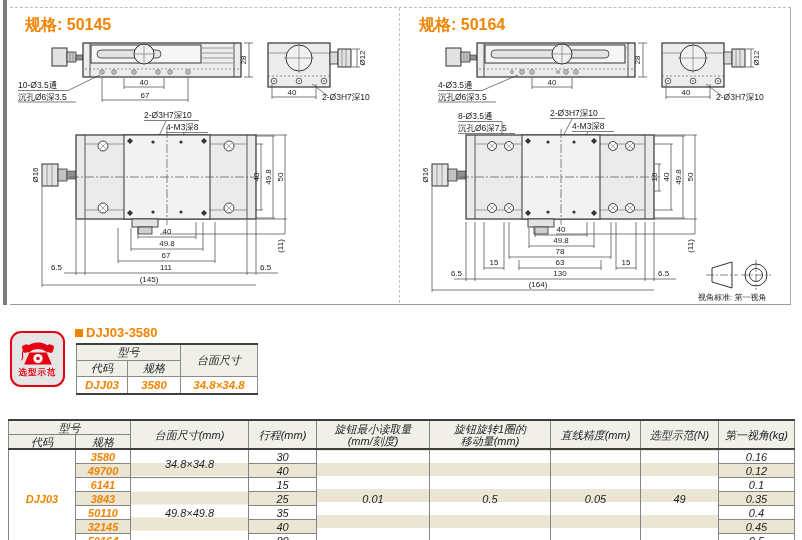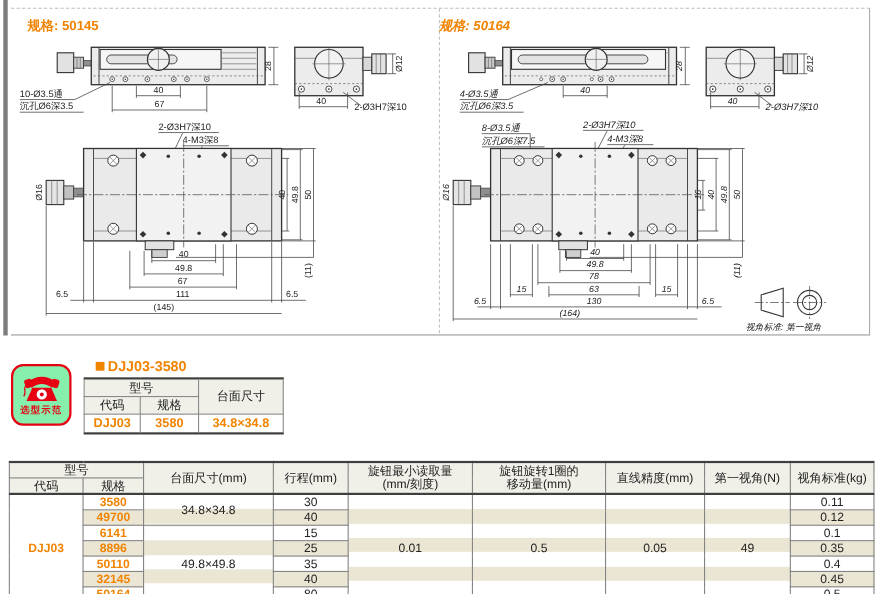--- a/index.html
+++ b/index.html
@@ -5,36 +5,36 @@
   html,body{margin:0;padding:0;background:#fff;}
   .sheet{position:relative;width:802px;height:540px;background:#fff;overflow:hidden;
          font-family:"Liberation Sans","DejaVu Sans",sans-serif;color:#1a1a1a;}
   
   .draw-region{position:absolute;left:0;top:0;width:802px;height:306px;}
   .left-bar{position:absolute;left:3px;top:0;width:4px;height:305px;background:#7d7d7d;}
   .frame{position:absolute;left:10px;top:7px;width:780px;height:296px;
          border-top:1px dashed #bdbdbd;border-right:1px solid #ababab;border-bottom:1px solid #9a9a9a;}
   .mid-divider{position:absolute;left:399px;top:8px;height:295px;border-left:1px dashed #c3c3c3;}
   .panel{position:absolute;top:8px;width:389px;height:295px;}
-  .spec-label{position:absolute;left:15px;top:7px;font-size:12px;font-weight:bold;color:#f08300;}
+  .spec-label{position:absolute;left:15px;top:7px;font-size:16px;font-weight:bold;color:#f08300;}
   .panel svg{position:absolute;left:6px;top:24px;}
   .panel svg text{font-family:"Liberation Sans","DejaVu Sans",sans-serif;font-size:8px;fill:#222;}
   .panel svg .rot{font-size:8px;}
   .panel svg .note{font-size:8.5px;}
   .ol{stroke:#333;}
   .dim{stroke:#444;stroke-width:0.7;}
   .thin{stroke:#666;stroke-width:0.6;}
   
   .badge{position:absolute;left:10px;top:331px;width:55px;height:56px;border:2.5px solid #e60012;
-         border-radius:11px;background:#86efac;box-sizing:border-box;display:flex;flex-direction:column;
+         border-radius:11px;background:#e5e5e5;box-sizing:border-box;display:flex;flex-direction:column;
          align-items:center;justify-content:center;gap:1px;}
   .badge-text{font-size:8.5px;font-weight:bold;color:#e60012;letter-spacing:1px;white-space:nowrap;}
-  .example-title{position:absolute;left:75px;top:325px;font-size:13px;font-weight:bold;color:#f08300;margin-left:12px;}
+  .example-title{position:absolute;left:75px;top:325px;font-size:13px;font-weight:bold;color:#f08300;}
   .example-title .bullet{display:inline-block;width:8px;height:8px;background:#f08300;margin-right:3px;}
-  table{border-collapse:collapse;}
+  table{border-collapse:collapse;font-style:italic;}
   .mini-table{position:absolute;left:76px;top:343px;width:181px;table-layout:fixed;
               font-size:11px;text-align:center;}
   .mini-table th,.mini-table td{border:1px solid #8a8a8a;padding:0;font-weight:normal;}
   .mini-table thead th{background:#f0efe8;height:13px;}
   .mini-table .top{border-top:2px solid #3f3f3f;}
   .mini-table .bot{border-bottom:2px solid #3f3f3f;}
   .mini-table td{height:16px;color:#f08300;font-weight:bold;font-size:11.5px;background:#fff;}
   
   .spec-table{position:absolute;left:8px;top:419px;width:786px;table-layout:fixed;
               font-size:11px;text-align:center;}
@@ -229,21 +229,21 @@
           <line x1="48" y1="241" x2="69" y2="241" class="dim"></line>
           <text x="244" y="238" text-anchor="start">6.5</text>
           <line x1="231" y1="241" x2="262" y2="241" class="dim"></line>
           <line x1="26" y1="155" x2="26" y2="255" class="dim"></line>
           <line x1="26" y1="253" x2="240" y2="253" class="dim"></line>
           <text x="133" y="250" text-anchor="middle">(145)</text>
         </g>
       </svg>
     </section>
 
-    <section class="panel" style="left:384px;font-style:italic;">
+    <section class="panel" style="left:404px;">
       <div class="spec-label">规格: 50164</div>
       <svg width="382" height="270" viewBox="0 0 382 270">
 
         <g>
           <rect x="36" y="16" width="15" height="18" fill="#e2e2e2" class="ol" stroke-width="1"></rect>
           <rect x="51" y="20" width="9" height="10" fill="#c9c9c9" class="ol" stroke-width="0.8"></rect>
           <line x1="54" y1="20" x2="54" y2="30" class="thin"></line>
             <line x1="57" y1="20" x2="57" y2="30" class="thin"></line>
           <rect x="60" y="23" width="7" height="5" fill="#8f8f8f" class="ol" stroke-width="0.6"></rect>
           <rect x="67" y="11" width="158" height="34" fill="#ececec" class="ol" stroke-width="1.2"></rect>
@@ -508,53 +508,53 @@
         <th rowspan="2">行程(mm)</th>
         <th rowspan="2">
           <div>旋钮最小读取量</div>
           <div>(mm/刻度)</div>
         </th>
         <th rowspan="2">
           <div>旋钮旋转1圈的</div>
           <div>移动量(mm)</div>
         </th>
         <th rowspan="2">直线精度(mm)</th>
-        <th rowspan="2">第一视角(N)</th>
-        <th rowspan="2">视角标准(kg)</th>
+        <th rowspan="2">选型示范(N)</th>
+        <th rowspan="2">第一视角(kg)</th>
       </tr>
       <tr class="h2">
         <th>代码</th>
         <th>规格</th>
       </tr>
     </thead>
     <tbody>
       <tr>
         <td class="code" rowspan="7">DJJ03</td>
         <td class="spec">3580</td>
         <td class="span-stripe" rowspan="2">34.8×34.8</td>
         <td>30</td>
         <td class="span-stripe" rowspan="7">0.01</td>
         <td class="span-stripe" rowspan="7">0.5</td>
         <td class="span-stripe" rowspan="7">0.05</td>
         <td class="span-stripe" rowspan="7">49</td>
-        <td>0.11</td>
+        <td>0.16</td>
       </tr>
       <tr>
         <td class="spec alt">49700</td>
         <td class="alt">40</td>
         <td class="alt">0.12</td>
       </tr>
       <tr>
         <td class="spec">6141</td>
         <td class="span-stripe" rowspan="5">49.8×49.8</td>
         <td>15</td>
         <td>0.1</td>
       </tr>
       <tr>
-        <td class="spec alt">8896</td>
+        <td class="spec alt">3843</td>
         <td class="alt">25</td>
         <td class="alt">0.35</td>
       </tr>
       <tr>
         <td class="spec">50110</td>
         <td>35</td>
         <td>0.4</td>
       </tr>
       <tr>
         <td class="spec alt">32145</td>

